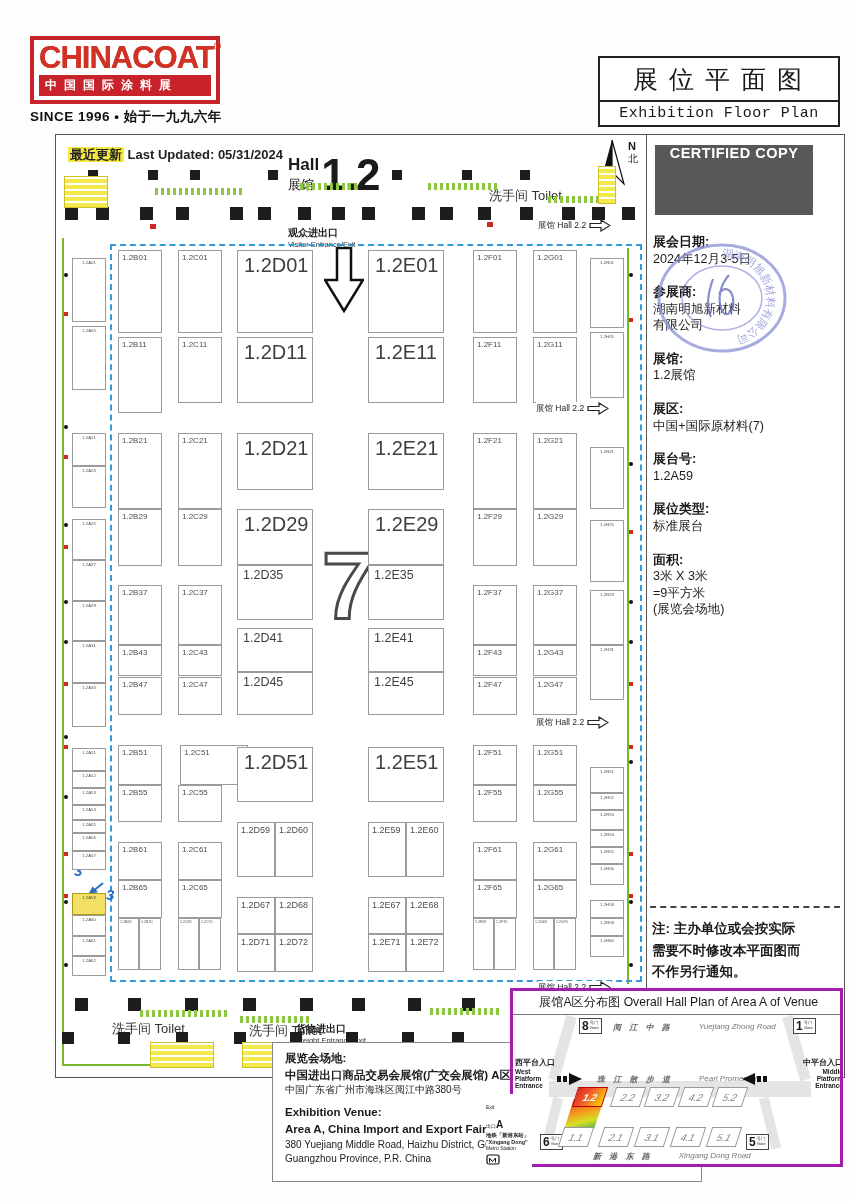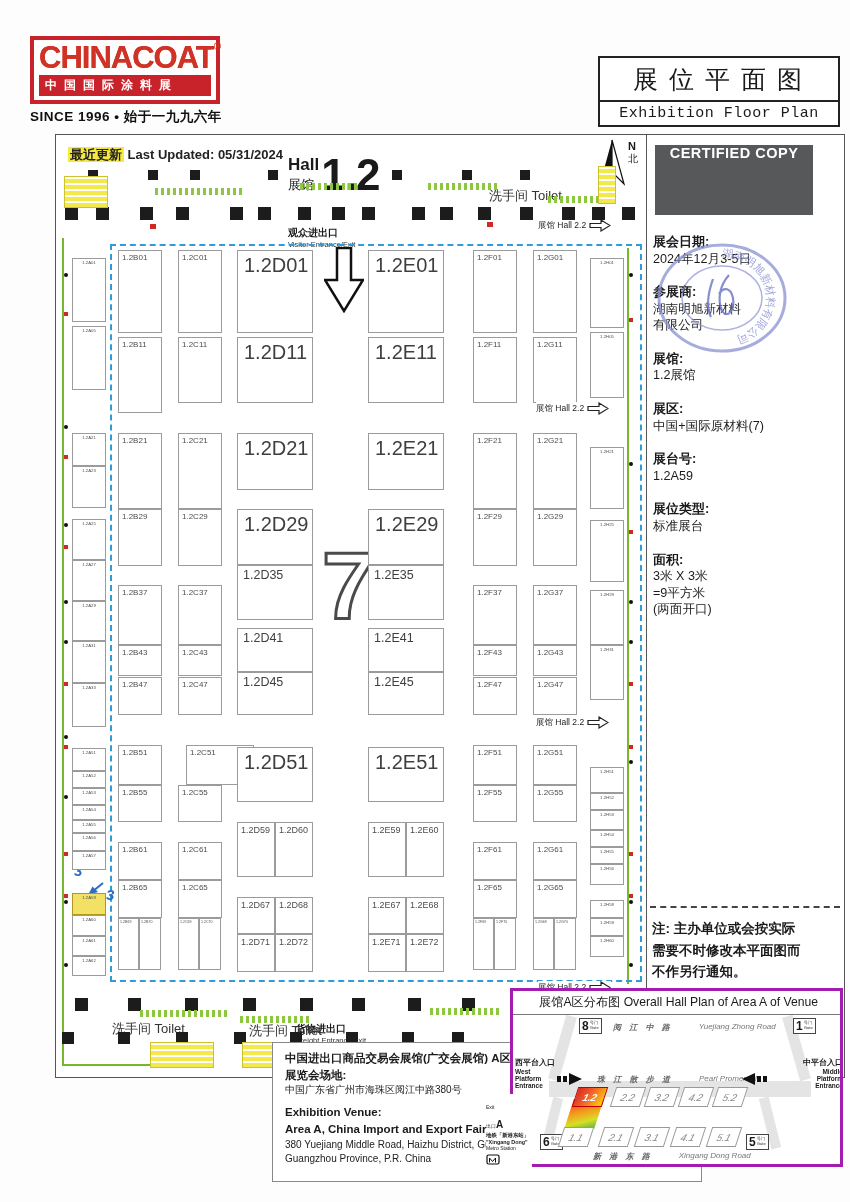--- a/index.html
+++ b/index.html
@@ -278,21 +278,21 @@
       </div>
       <div class="booth fs-s" style="left: 178px; top: 585px; width: 44px; height: 60px;">
         <span>1.2C37</span>
       </div>
       <div class="booth fs-s" style="left: 178px; top: 645px; width: 44px; height: 31px;">
         <span>1.2C43</span>
       </div>
       <div class="booth fs-s" style="left: 178px; top: 677px; width: 44px; height: 38px;">
         <span>1.2C47</span>
       </div>
-      <div class="booth fs-s" style="left: 186px; top: 745px; width: 68px; height: 40px;">
+      <div class="booth fs-s" style="left: 180px; top: 745px; width: 68px; height: 40px;">
         <span>1.2C51</span>
       </div>
       <div class="booth fs-s" style="left: 178px; top: 785px; width: 44px; height: 37px;">
         <span>1.2C55</span>
       </div>
       <div class="booth fs-s" style="left: 178px; top: 842px; width: 44px; height: 38px;">
         <span>1.2C61</span>
       </div>
       <div class="booth fs-s" style="left: 178px; top: 880px; width: 44px; height: 38px;">
         <span>1.2C65</span>
@@ -649,21 +649,21 @@
         <div class="det-line">1.2A59</div>
       </div>
       <div class="det">
         <div class="det-label">展位类型:</div>
         <div class="det-line">标准展台</div>
       </div>
       <div class="det">
         <div class="det-label">面积:</div>
         <div class="det-line">3米 X 3米</div>
         <div class="det-line">=9平方米</div>
-        <div class="det-line">(两面开口)</div>
+        <div class="det-line">(展览会场地)</div>
       </div>
     </div>
 
   <svg class="stamp" viewBox="0 0 138 114">
     <defs>
         <path id="ringpath" d="M 69 16 a 45 41 0 1 1 -0.1 0"></path>
       </defs>
     <ellipse cx="69" cy="57" rx="63" ry="53" fill="none" stroke="#8a90d4" stroke-width="3" opacity="0.75"></ellipse>
     <ellipse cx="69" cy="57" rx="40" ry="32" fill="none" stroke="#8a90d4" stroke-width="1.5" opacity="0.7"></ellipse>
     <text fill="#8a90d4" font-size="11" opacity="0.8" font-family="Liberation Sans, sans-serif">
@@ -674,22 +674,22 @@
 
   <div class="dashsep"></div>
   <div class="note" id="note">
       <div>注: 主办单位或会按实际</div>
       <div>需要不时修改本平面图而</div>
       <div>不作另行通知。</div>
     </div>
 
   <div class="venue">
     <div id="venue-lines">
+        <div class="vb">展览会场地:</div>
         <div class="vb">中国进出口商品交易会展馆(广交会展馆) A区</div>
-        <div class="vb">展览会场地:</div>
         <div class="vs">中国广东省广州市海珠区阅江中路380号</div>
         <div class="vb vgap">Exhibition Venue:</div>
         <div class="vb">Area A, China Import and Export Fair Complex</div>
         <div class="vs">380 Yuejiang Middle Road, Haizhu District, Guangzhou,</div>
         <div class="vs">Guangzhou Province, P.R. China</div>
       </div>
   </div>
 
   <div class="mm">
     <div class="mm-title">展馆A区分布图 Overall Hall Plan of Area A of Venue</div>

